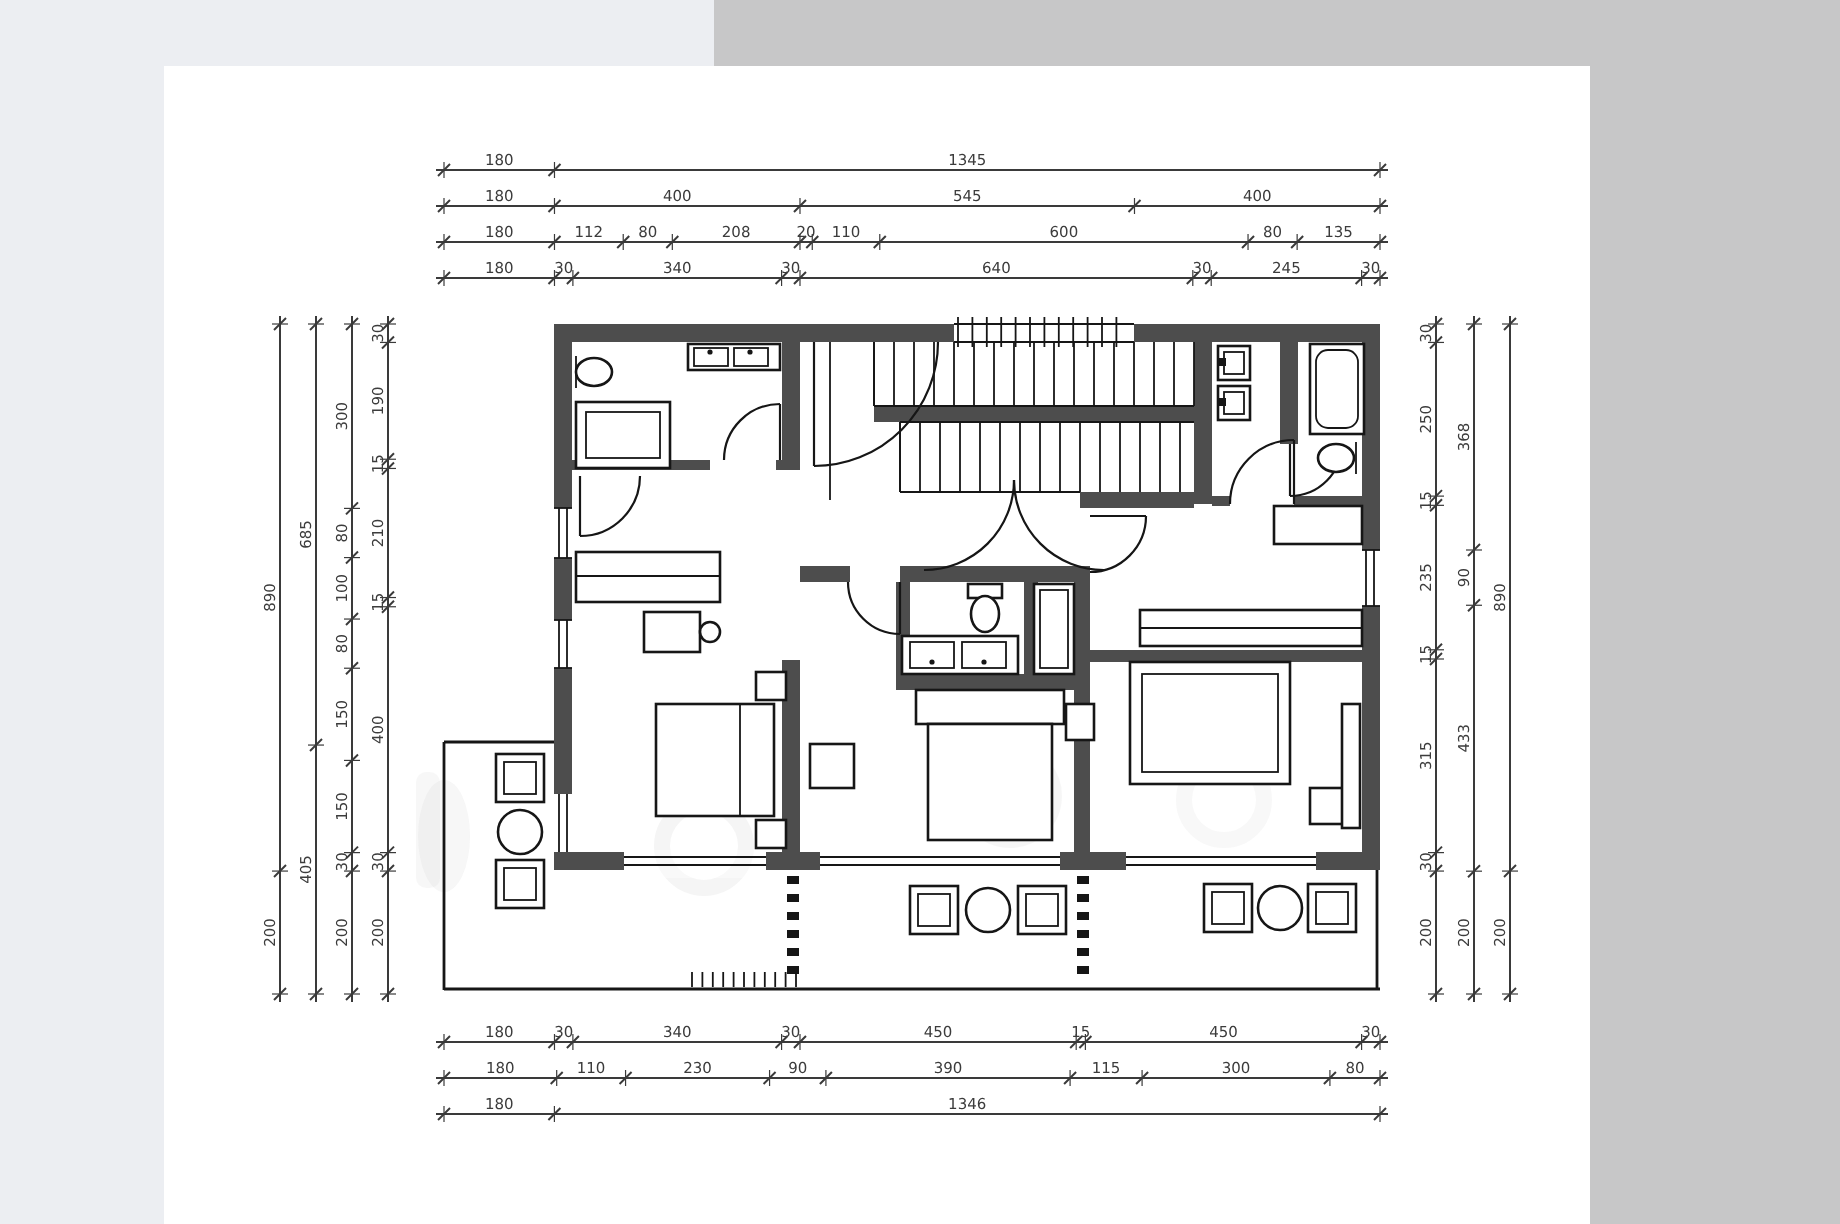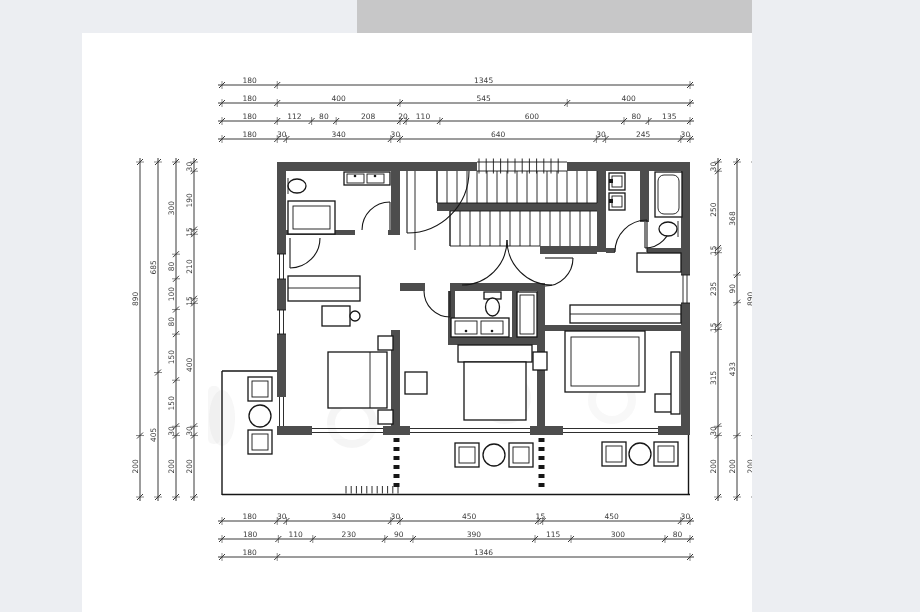--- a/index.html
+++ b/index.html
@@ -1,16 +1,16 @@
 <!DOCTYPE html>
 <html><head>
 <meta charset="utf-8">
 <style>
   html,body{margin:0;padding:0;background:#eceef2;}
-  #stage{position:relative;width:752px;height:612px;overflow:hidden;
+  #stage{position:relative;width:920px;height:612px;overflow:hidden;
          font-family:"DejaVu Sans","Liberation Sans",sans-serif;}
   .bg-dark-top{position:absolute;left:357px;top:0;width:563px;height:33px;background:var(--bg-right);}
   .bg-dark-right{position:absolute;left:795px;top:0;width:125px;height:612px;background:var(--bg-right);}
   .paper{position:absolute;left:82px;top:33px;width:713px;height:579px;background:var(--paper);}
   svg{position:absolute;left:0;top:0;}
   .wall{fill:var(--wall);stroke:none;}
   .ln{stroke:var(--line);stroke-width:1.4;fill:none;}
   .thin{stroke:var(--line);stroke-width:0.9;fill:none;}
   .fixture{stroke:var(--line);stroke-width:1.3;fill:#fff;}
   .arc{stroke:var(--line);stroke-width:1.1;fill:none;}

